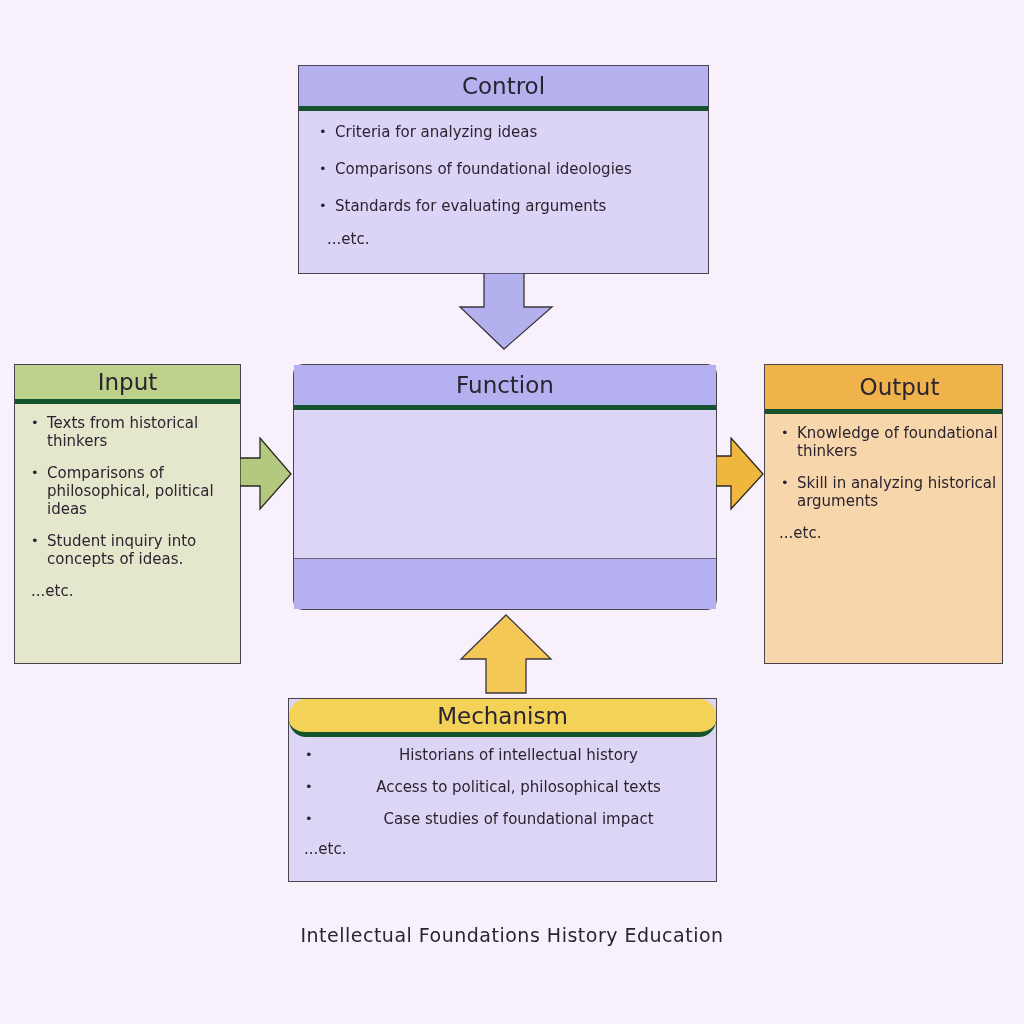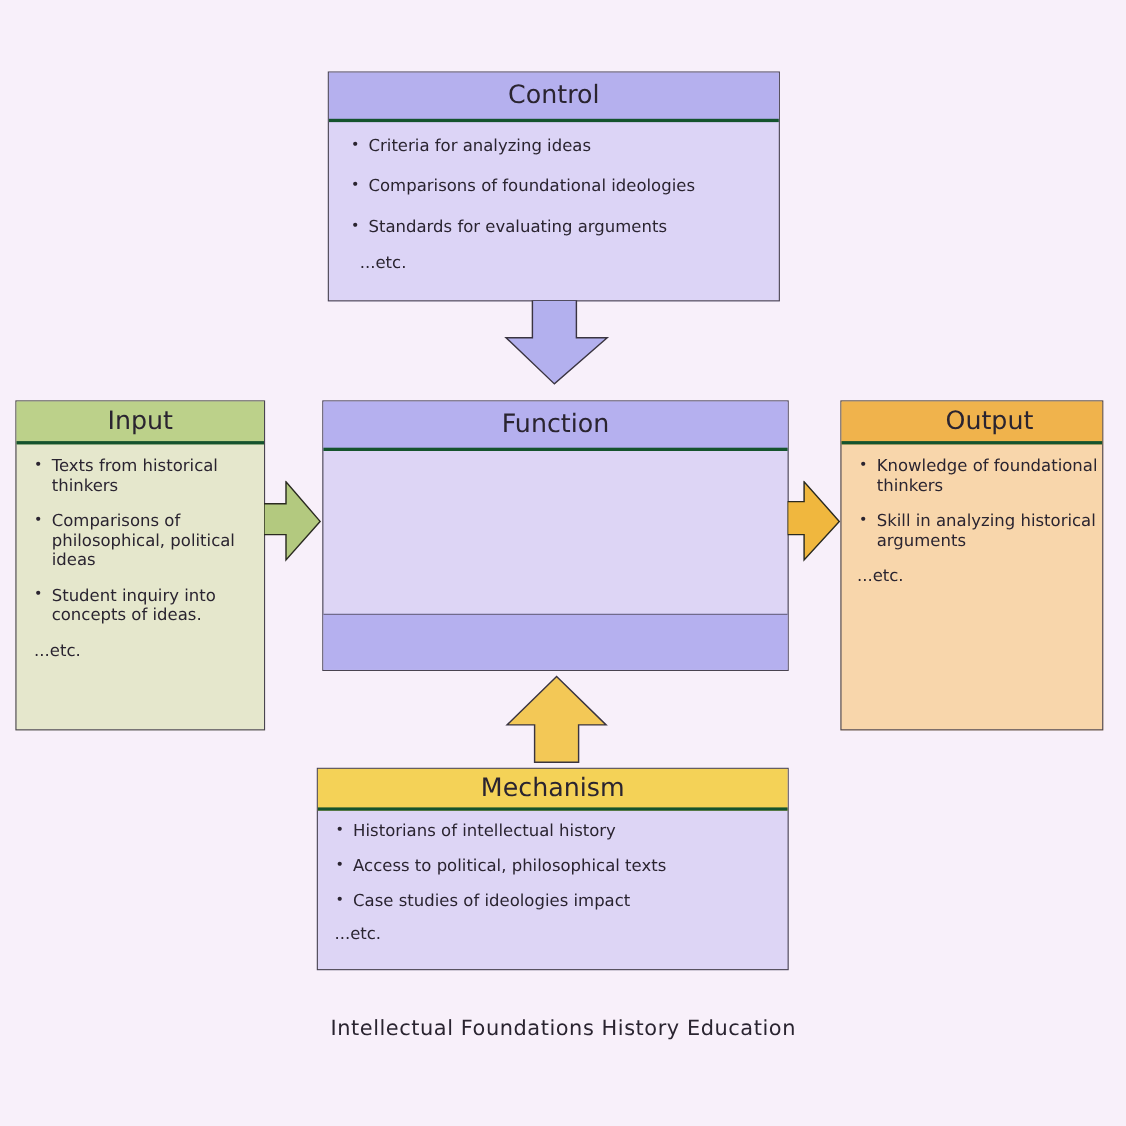--- a/index.html
+++ b/index.html
@@ -3,51 +3,51 @@
 <meta charset="utf-8">
 <style>
   html, body { margin:0; padding:0; }
   body {
     width:1024px; height:1024px; position:relative; overflow:hidden;
     background:#f8f0fa;
     font-family:"DejaVu Sans", sans-serif;
     color:#2a2430;
   }
   .box { position:absolute; border:1.5px solid #4a4450; box-sizing:border-box; }
-  .hdr { display:flex; align-items:center; justify-content:center; font-size:23px; color:#2a2430; border-bottom:3px solid #14532d; box-sizing:border-box; }
+  .hdr { display:flex; align-items:center; justify-content:center; font-size:23px; color:#2a2430; border-bottom:5px solid #14532d; box-sizing:border-box; }
   ul { list-style:none; margin:0; padding:0; }
   li { position:relative; font-size:15px; line-height:18px; padding-left:22px; margin-bottom:14px; }
   li::before { content:"•"; position:absolute; left:6px; top:0; font-size:13px; }
   .etc { font-size:15px; }
 
   #control { left:298px; top:65px; width:411px; height:209px; background:#dcd4f6; }
   #control .hdr { height:45px; background:#b5b0ee; }
   #control ul { padding:12px 0 0 14px; }
   #control li { margin-bottom:19px; }
   #control .etc { padding-left:28px; margin-top:-4px; }
 
   #input { left:14px; top:364px; width:227px; height:300px; background:#e5e7cc; }
   #input .hdr { height:39px; background:#bcd18a; }
   #input ul { padding:10px 16px 0 10px; }
   #input .etc { padding-left:16px; }
 
   #output { left:764px; top:364px; width:239px; height:300px; background:#f8d6ab; }
-  #output .hdr { height:39px; background:#f0b34c;padding-left:32px; }
+  #output .hdr { height:49px; background:#f0b34c;padding-left:32px; }
   #output ul { padding:10px 0 0 10px; }
   #output .etc { padding-left:14px; }
 
-  #function { left:293px; top:364px; width:424px; height:246px; background:#ddd5f5; }
+  #function { left:293px; top:364px; width:424px; height:246px; background:#ddd5f5;border-radius:10px; }
   #function .hdr { height:45px; background:#b5b0ef; }
   #function .body { height:150px; display:flex; flex-direction:column; align-items:center; padding-top:27px; box-sizing:border-box; }
   #function .body div { font-size:19px; letter-spacing:0.5px; margin-bottom:19px; }
   #function .footer { position:absolute; left:0; right:0; bottom:0; height:50px; background:#b5b0ef; border-top:1px solid #6a6480; }
 
   #mechanism { left:288px; top:698px; width:429px; height:184px; background:#ddd5f5; }
-  #mechanism .hdr { height:38px; background:#f4d257; }
-  #mechanism ul { padding:9px 0 0 10px; }
+  #mechanism .hdr { height:38px; background:#f4d257;border-radius:17px; }
+  #mechanism ul { padding:9px 0 0 10px;text-align:center; }
   #mechanism li { margin-bottom:14px; }
   #mechanism .etc { padding-left:15px; margin-top:-2px; }
 
   .arrow { position:absolute; }
   #caption { position:absolute; left:0; right:0; top:924px; text-align:center; font-size:19px; letter-spacing:0.5px; color:#2a2430; }
 </style>
 </head>
 <body>
 
 <div class="box" id="control">
@@ -98,18 +98,18 @@
 
 <svg class="arrow" style="left:459px;top:613px;" width="94" height="82" viewBox="0 0 94 82">
   <polygon points="47,2 92,46 67,46 67,80 27,80 27,46 2,46" fill="#f3c856" stroke="#3a3440" stroke-width="1.3"></polygon>
 </svg>
 
 <div class="box" id="mechanism">
   <div class="hdr">Mechanism</div>
   <ul>
     <li>Historians of intellectual history</li>
     <li>Access to political, philosophical texts</li>
-    <li>Case studies of ideologies impact</li>
+    <li>Case studies of foundational impact</li>
   </ul>
   <div class="etc">...etc.</div>
 </div>
 
 <div id="caption">Intellectual Foundations History Education</div>
 
 </body></html>

